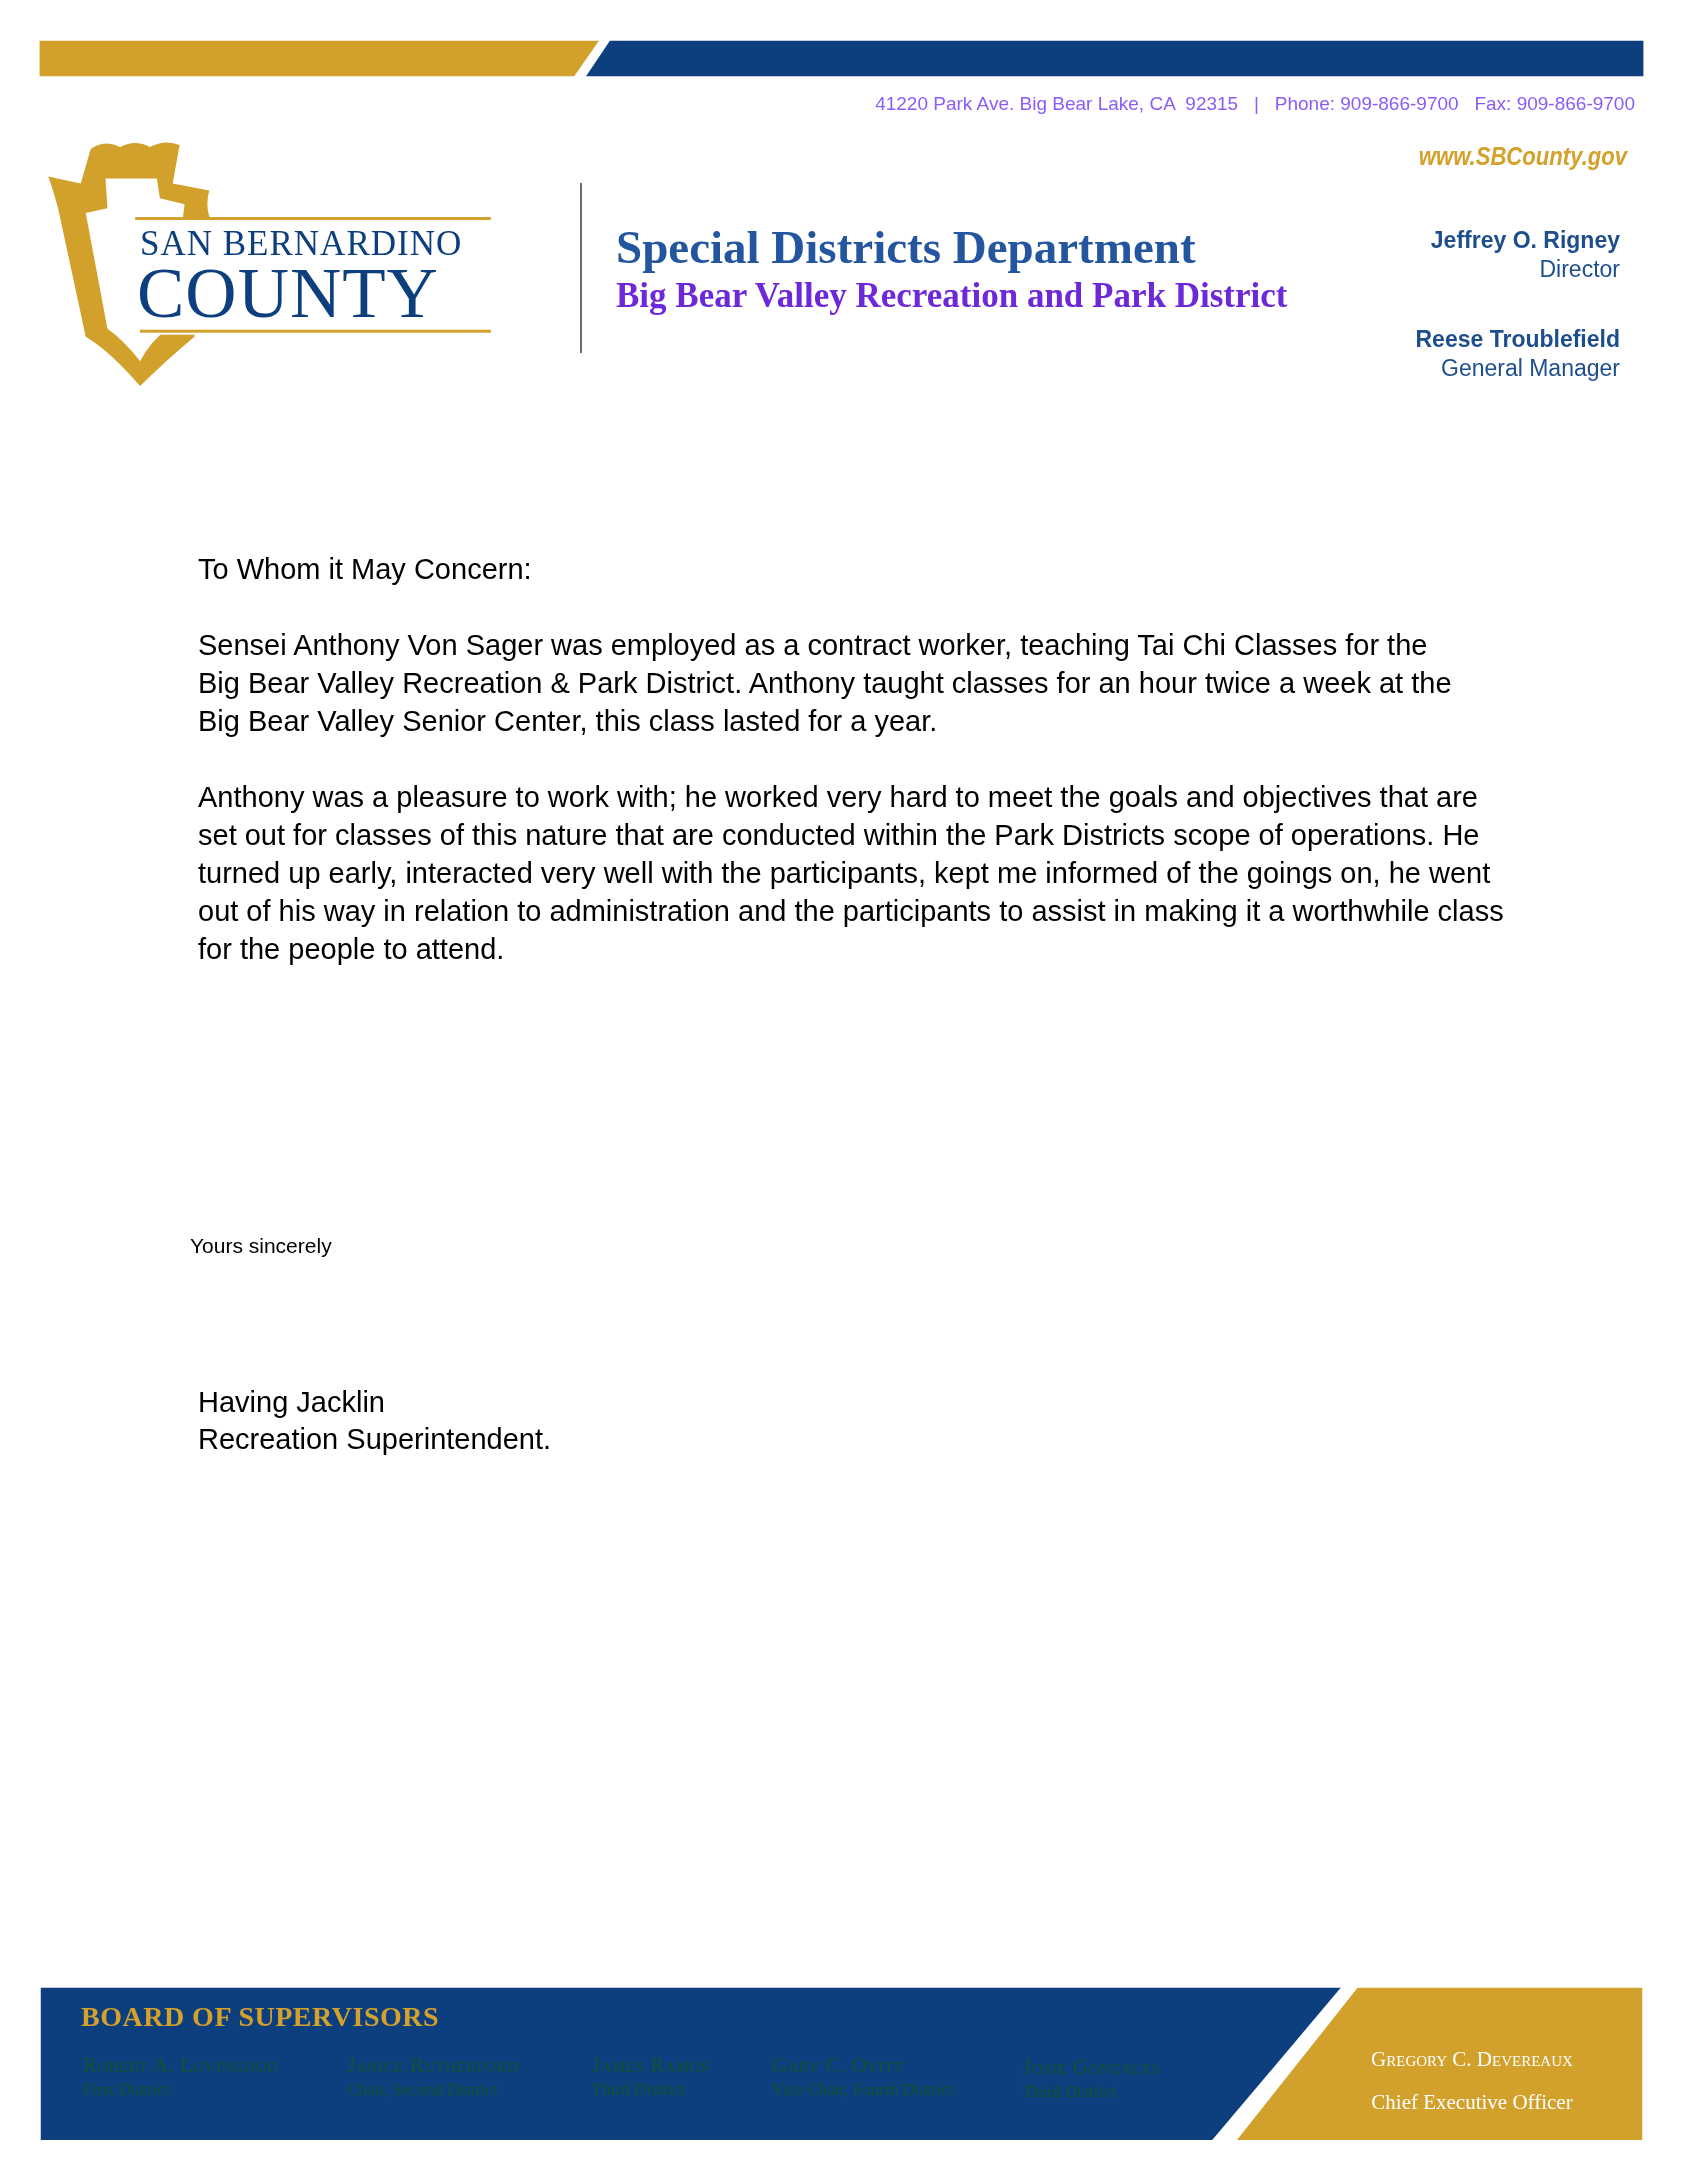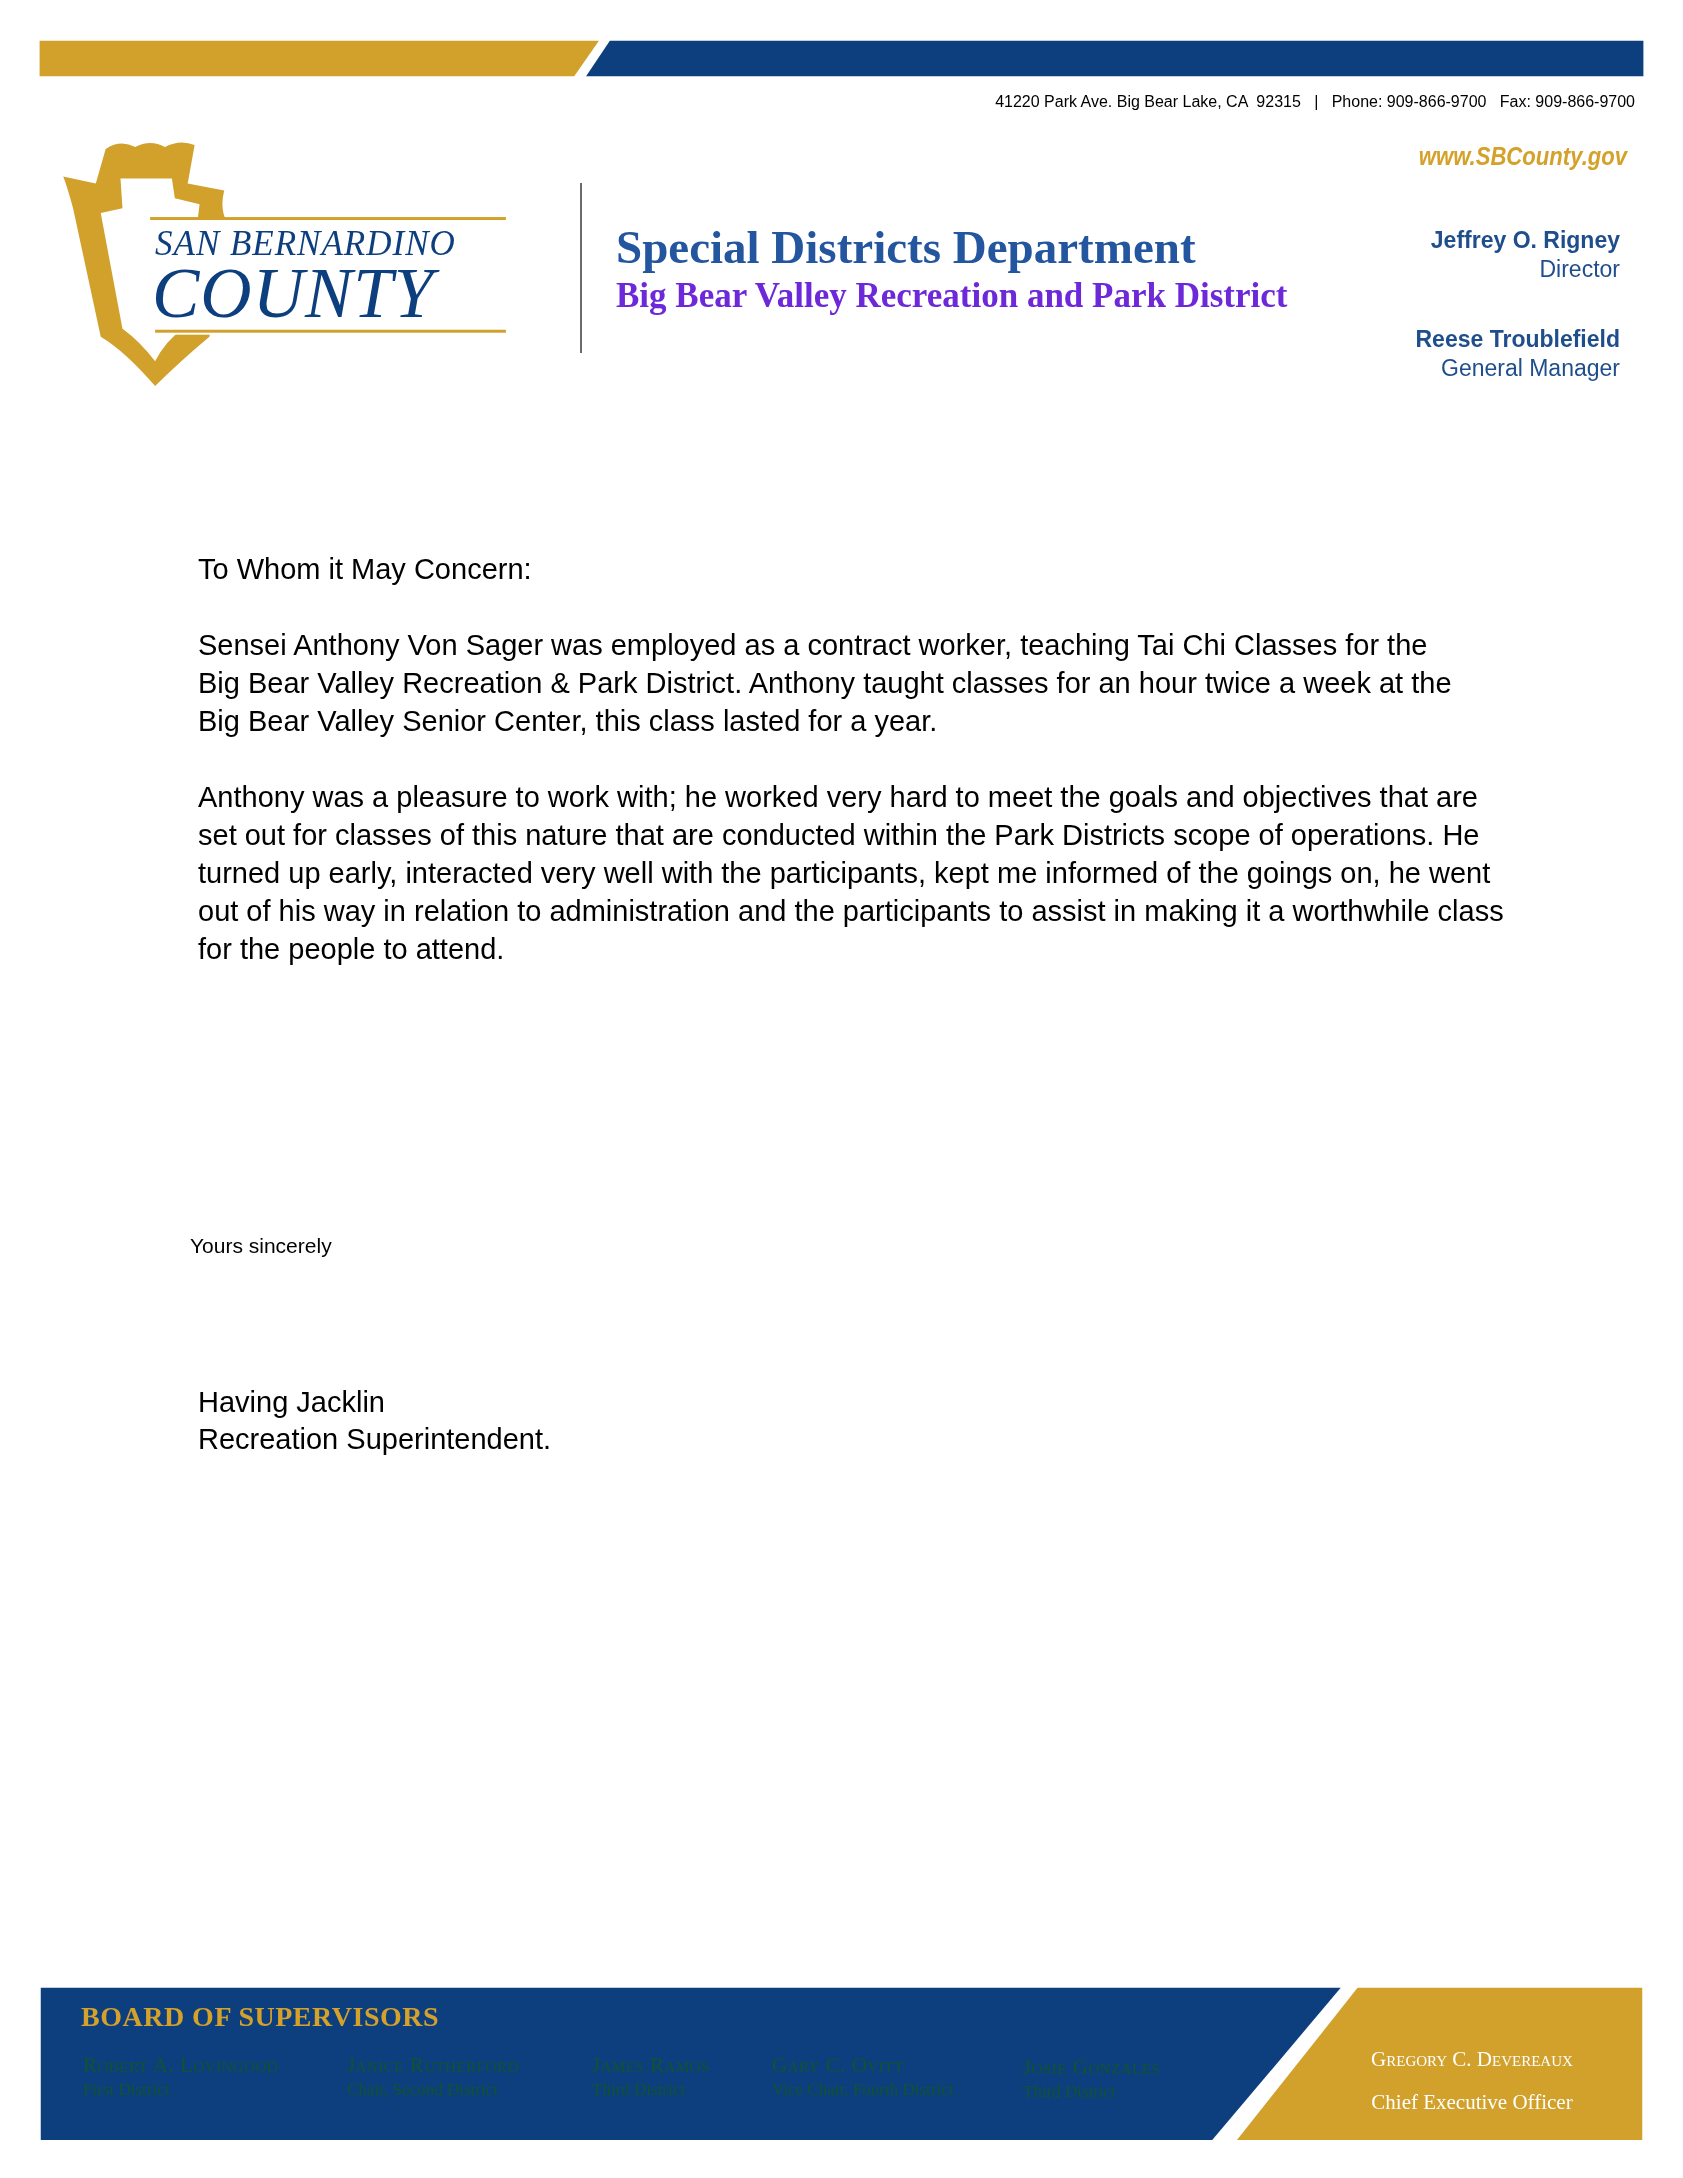--- a/index.html
+++ b/index.html
@@ -1,21 +1,21 @@
 <!DOCTYPE html>
 <html><head>
 <meta charset="utf-8">
 <style>
   html, body { margin:0; padding:0; background:#fff; }
   body { width:1683px; height:2178px; position:relative; overflow:hidden; font-family:"Liberation Sans", sans-serif; color:#000; }
   .abs { position:absolute; }
   .topbar { left:0; top:0; width:1683px; height:119px; }
-  .addr { left:594px; top:93px; width:1041px; text-align:right; font-size:16px; color:#000000; white-space:pre; }
+  .addr { left:594px; top:93px; width:1041px; text-align:right; font-size:19px; color:#8b5cf6; white-space:pre; }
   .web { right:56px; top:141px; font-size:26px; font-weight:bold; font-style:italic; color:#d4a12a; font-family:"Liberation Sans", sans-serif; transform:scaleX(0.85); transform-origin:right center; }
-  .logo { left:61px; top:139px; width:455px; height:252px;font-style:italic; }
+  .logo { left:46px; top:139px; width:455px; height:252px; }
   .divider { left:580px; top:183px; width:2px; height:170px; background:#6b6b6b; }
   .dept { left:616px; top:220px; font-family:"Liberation Serif", serif; font-weight:bold; color:#2456a0; font-size:47px; white-space:nowrap; }
   .dept-sub { left:616px; top:276px; font-family:"Liberation Serif", serif; font-weight:bold; color:#6d28d9; font-size:35px; white-space:nowrap; }
   .staff { right:63px; text-align:right; color:#1f4e8c; white-space:nowrap; }
   .staff.name { font-weight:bold; font-size:23px; }
   .staff.role { font-size:23px; }
   .letter { left:198px; top:550px; width:1307px; font-size:29px; line-height:38px; }
   .letter p { margin:0; }
   .gap1 { height:38px; }
   .footer { left:0; top:1975px; width:1683px; height:173px; }

